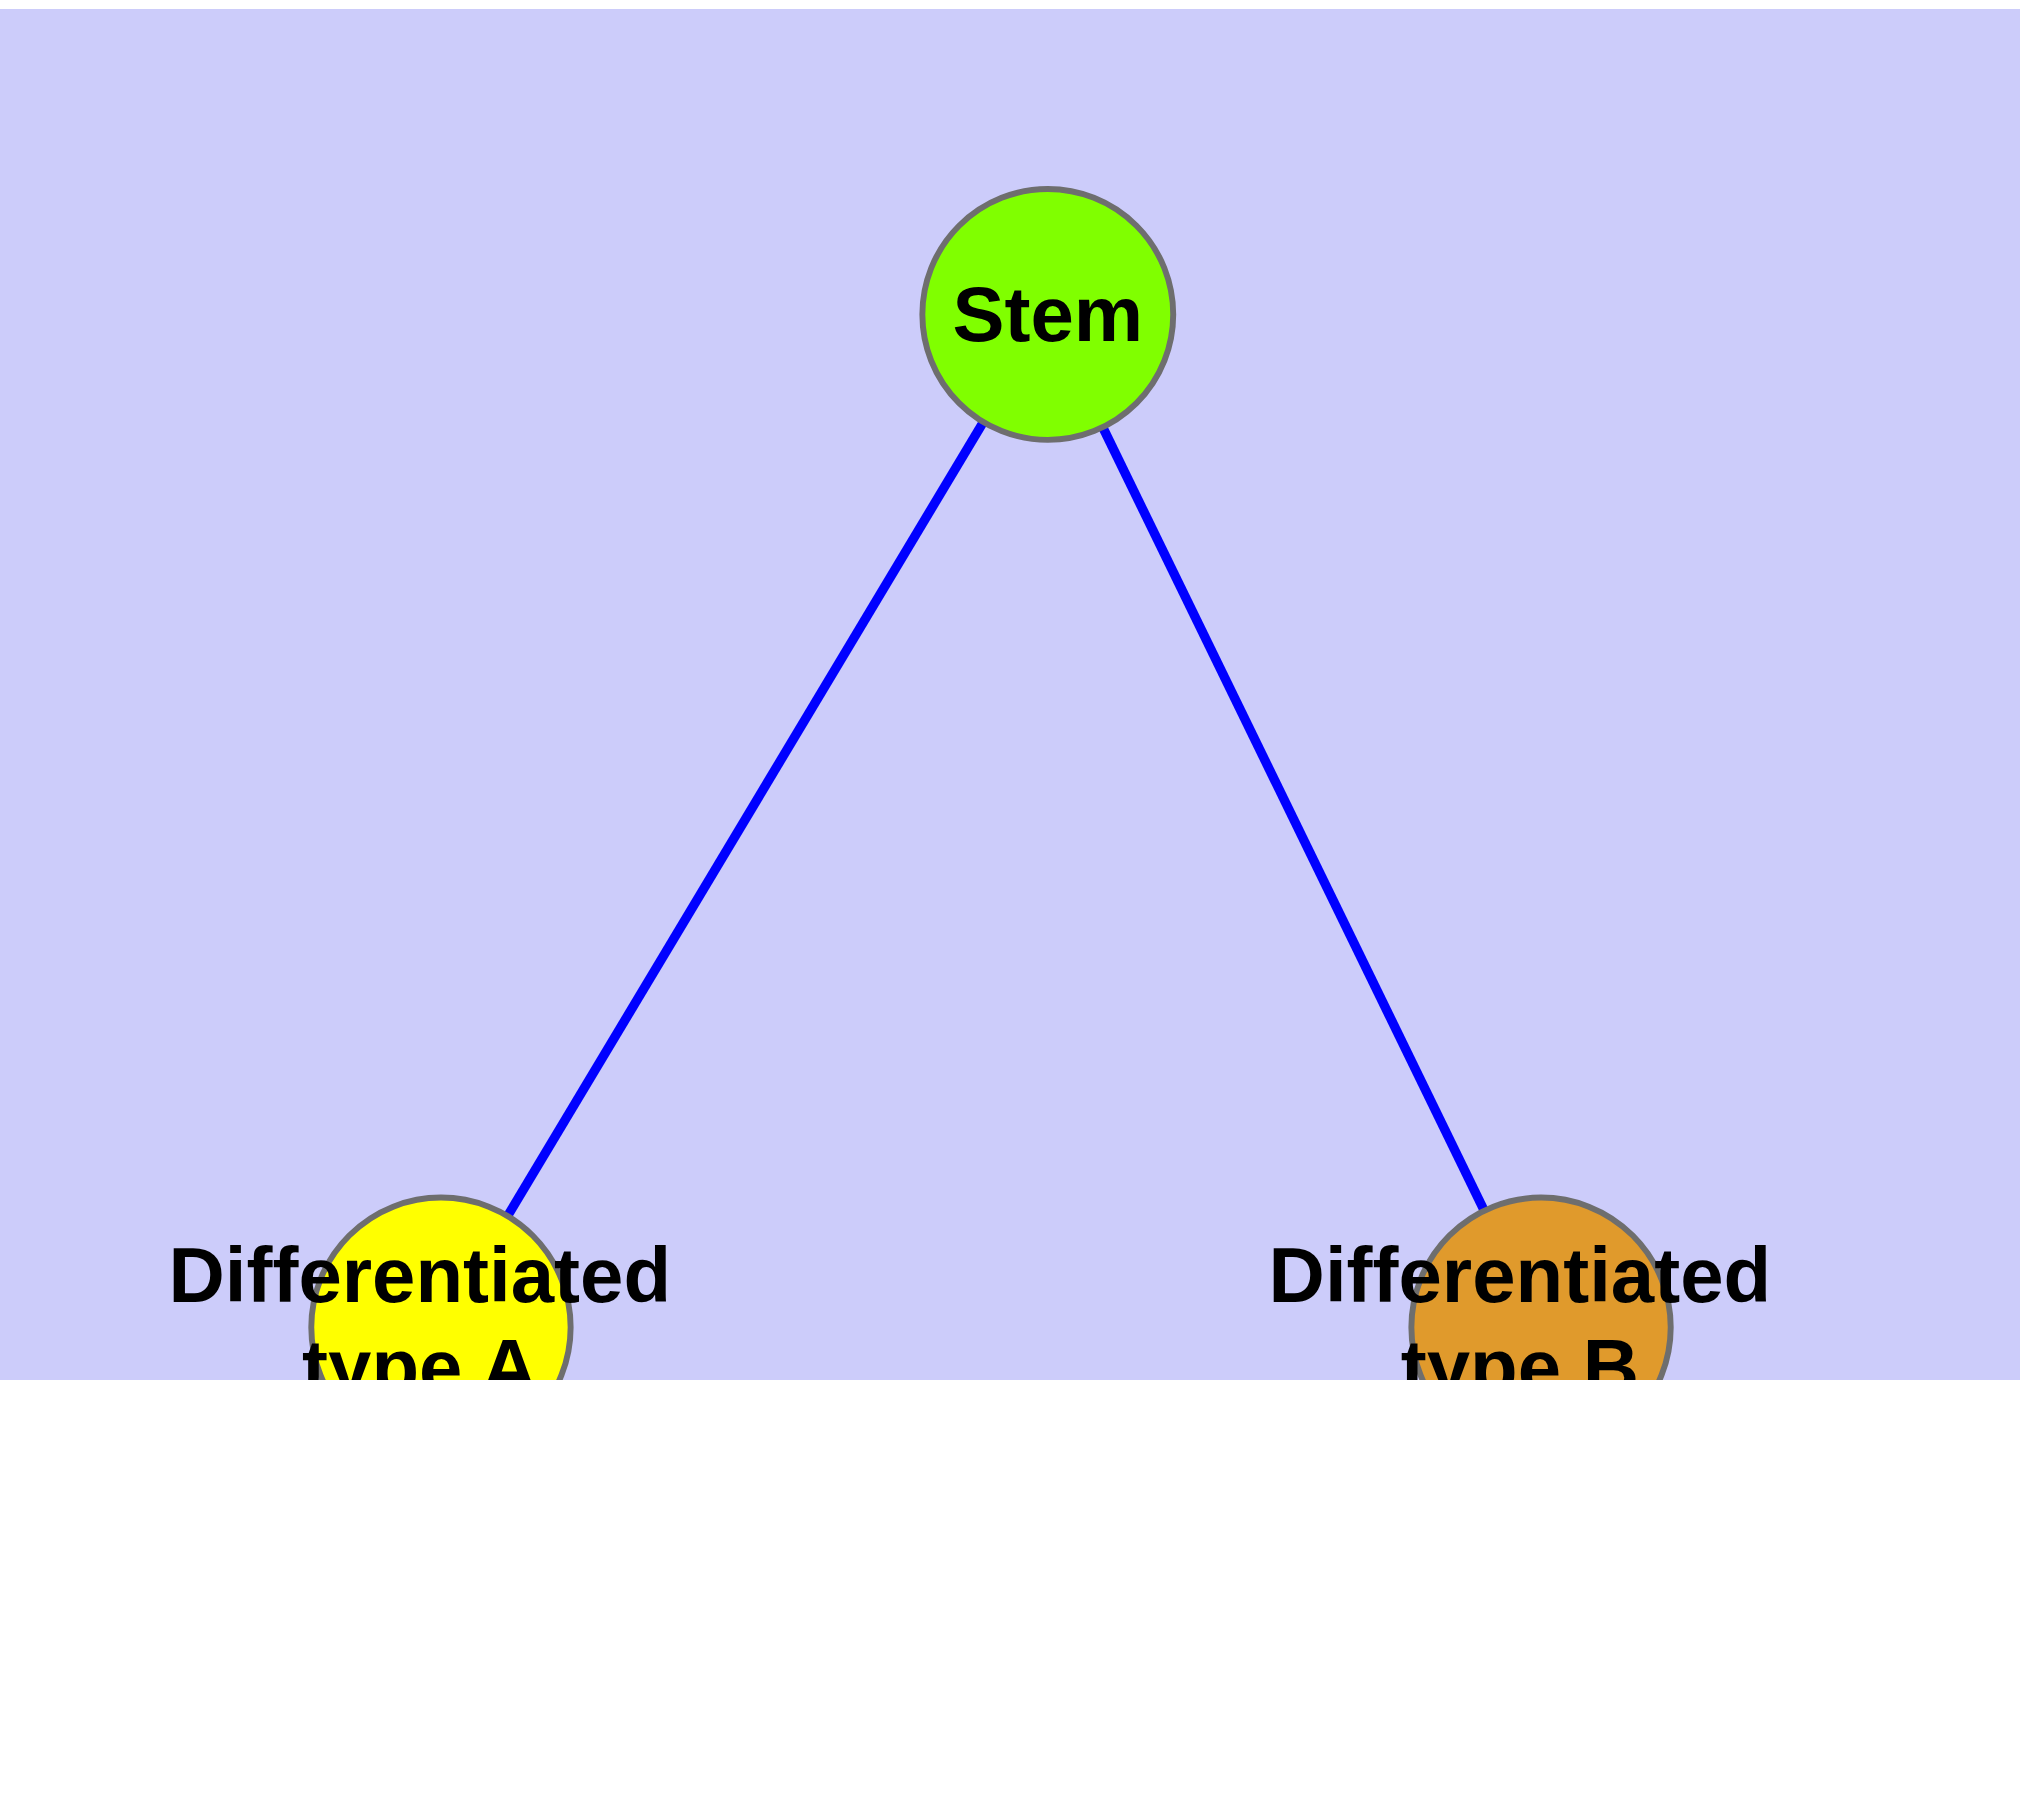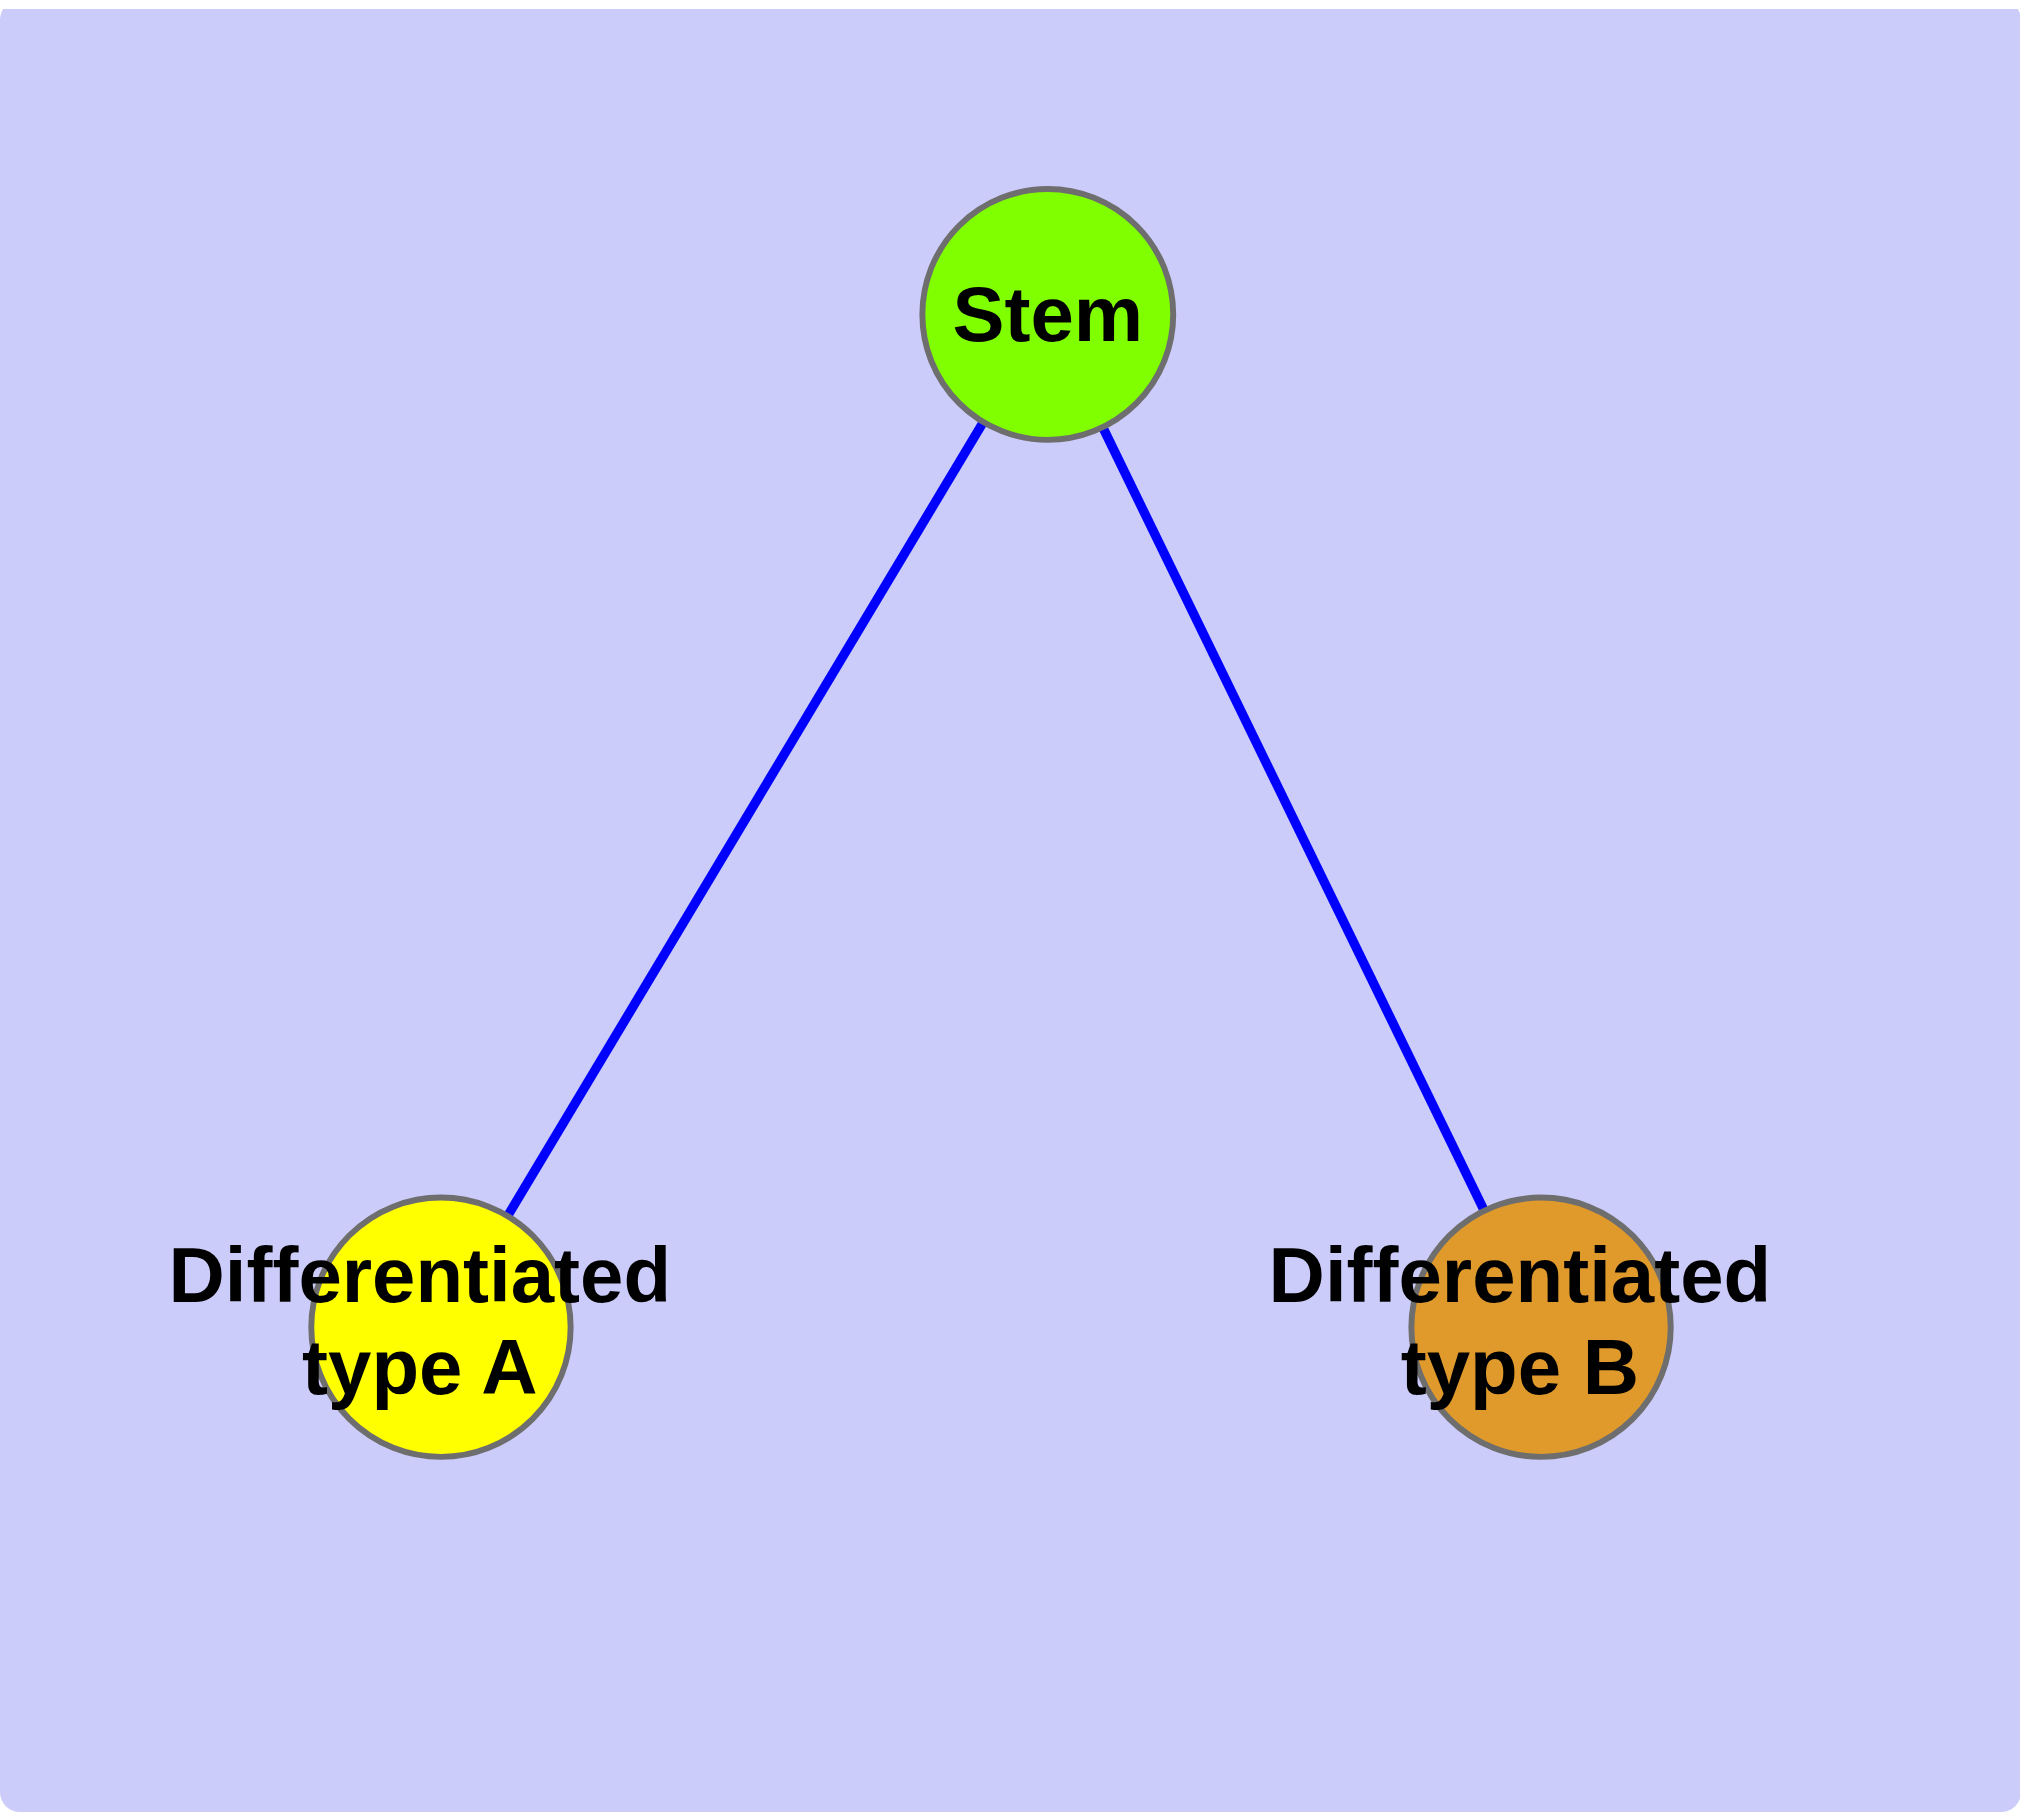--- a/index.html
+++ b/index.html
@@ -45,21 +45,21 @@
     font-family: "Liberation Sans", sans-serif;
     font-weight: bold;
     fill: #000000;
     text-anchor: middle;
     dominant-baseline: middle;
   }
 </style>
 </head>
 <body>
 
-<div id="canvas" style="width: 2021px; height: 1812px; background: rgb(255, 255, 255); border-radius: 20px;">
+<div id="canvas" style="width: 2021px; height: 1380px; background: rgb(255, 255, 255);">
   <div id="plot-area" style="background: rgb(204, 204, 250);"></div>
 
   <svg id="graph-svg" viewBox="0 0 2384 2138" xmlns="http://www.w3.org/2000/svg">
 
     <g>
       <line id="edge-0" class="edge-line" x1="1161.4746631736728" y1="495.3823708204763" x2="597.0951760272351" y2="1437.3285819098521" stroke="#0000ff" stroke-width="11"></line>
       <line id="edge-1" class="edge-line" x1="1299.4897416405863" y1="501.3612392792106" x2="1752.3209569235314" y2="1431.1435455732303" stroke="#0000ff" stroke-width="11"></line>
     </g>
 
     <g>

